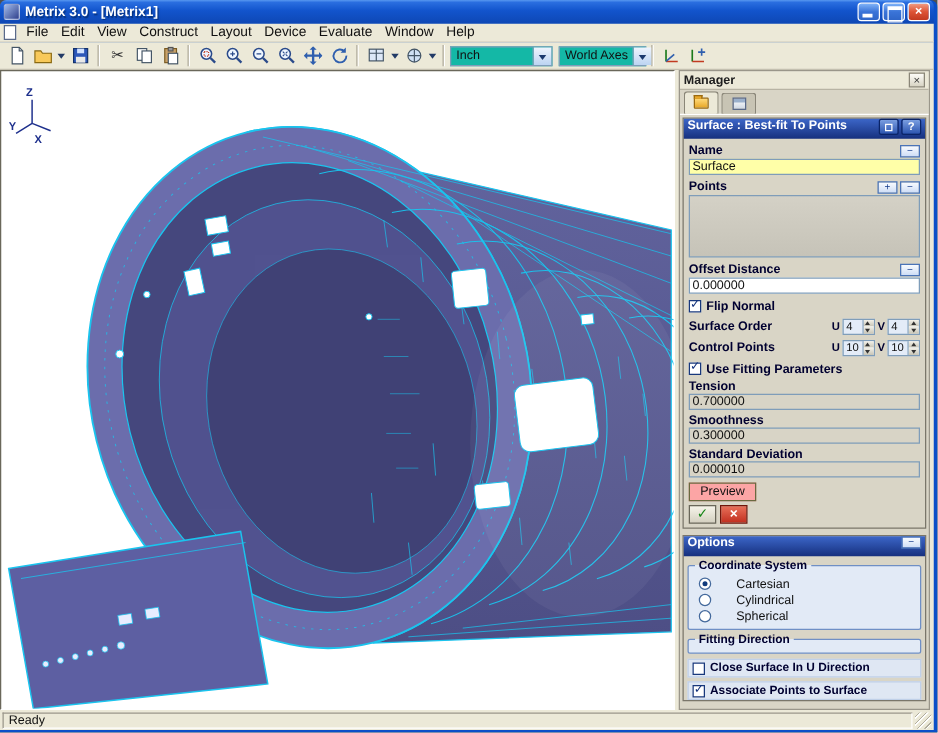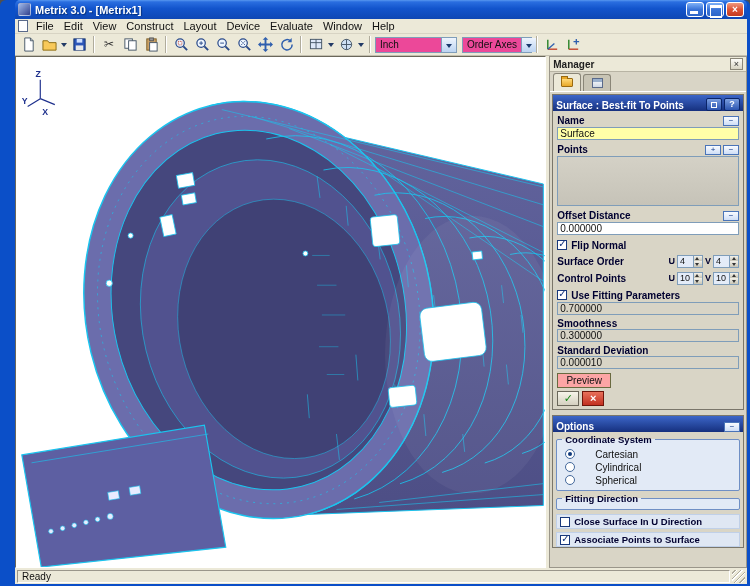--- a/index.html
+++ b/index.html
@@ -1,17 +1,17 @@
 <!DOCTYPE html>
 <html><head>
 <meta charset="utf-8">
 <style>
 *{box-sizing:border-box;margin:0;padding:0}
 body{font-family:"Liberation Sans","DejaVu Sans",sans-serif;background:#505050;overflow:hidden}
-.window{position:relative;width:750px;height:586px;background:#0b4fc8;padding:0 3px 3px 15px;border-radius:6px 6px 0 0}
+.window{position:relative;width:750px;height:586px;background:#0b4fc8;padding:0 3px 3px 0;border-radius:6px 6px 0 0}
 
 
 .titlebar{height:19px;display:flex;align-items:center;gap:4px;padding:0 3px;border-radius:5px 5px 0 0;
   background:linear-gradient(180deg,#5898f0 0%,#2a6ee0 10%,#1254cc 45%,#0e47b4 100%);color:#fff}
 .appicon{width:13px;height:13px;border-radius:2px;background:linear-gradient(135deg,#9fb8e8,#30408c);border:1px solid rgba(255,255,255,.4);flex:0 0 auto}
 .title{font-size:11px;font-weight:bold;flex:1;text-shadow:1px 1px 1px #05307a;white-space:nowrap;overflow:hidden}
 .wbtns{display:flex;gap:2px}
 .wbtn{width:18px;height:15px;border:1px solid #fff;border-radius:3px;position:relative;
   background:linear-gradient(#7fb2f8,#3a74d8 50%,#2f66c8)}
 .wbtn.close{background:linear-gradient(#f09a80,#dd5335 50%,#c23a20);color:#fff;font-size:10px;font-weight:bold;text-align:center;line-height:13px}
@@ -24,21 +24,21 @@
 .mi{font-size:11px;padding:0 5px;color:#101010;white-space:nowrap}
 
 
 .toolbar{height:22px;background:#ece9d8;display:flex;align-items:center;gap:1px;padding:0 3px;border-bottom:1px solid #c4c0b0}
 .tbtn{width:20px;height:19px;display:flex;align-items:center;justify-content:center;flex:0 0 auto}
 .tbtn svg{width:15px;height:15px}
 .glyph{font-size:12px;color:#333;line-height:15px}
 .dd{width:8px;height:19px;display:flex;align-items:center;justify-content:center;flex:0 0 auto}
 .dd::after{content:"";border:3px solid transparent;border-top:4px solid #223a66;margin-top:4px}
 .sep{width:2px;height:17px;border-left:1px solid #b0ac9c;border-right:1px solid #fff;margin:0 3px;flex:0 0 auto}
-.combo{height:16px;border:1px solid #7f9db9;background:#ec4899;display:flex;align-items:center;flex:0 0 auto}
+.combo{height:16px;border:1px solid #7f9db9;background:#14b8a6;display:flex;align-items:center;flex:0 0 auto}
 .combo .ctext{font-size:10px;padding:0 4px;flex:1;white-space:nowrap;color:#101010}
 .cbtn{width:15px;height:100%;border-left:1px solid #7f9db9;background:linear-gradient(#eef4fd,#bcd4f2);position:relative;flex:0 0 auto}
 .cbtn::after{content:"";position:absolute;left:4px;top:6px;border:3px solid transparent;border-top:4px solid #1c3a6e}
 
 
 .client{display:flex;height:512px;background:#ece9d8}
 .viewport{width:540px;height:100%;background:#fff;border:1px solid;border-color:#6a675a #fff #fff #6a675a;position:relative;overflow:hidden}
 .viewport svg{display:block;width:100%;height:100%}
 .splitter{width:3px;height:100%;background:#ece9d8}
 
@@ -49,21 +49,21 @@
 .xbtn{width:13px;height:12px;border:1px solid #8a8678;background:linear-gradient(#fdfcf8,#d8d4c4);font-size:9px;line-height:10px;text-align:center;color:#333}
 .mgr-tabs{height:20px;display:flex;align-items:flex-end;gap:2px;padding:2px 3px 0;border-bottom:1px solid #fff;background:#d9d5c6}
 .tab{width:28px;height:17px;border:1px solid #8a8678;border-bottom:none;border-radius:3px 3px 0 0;display:flex;align-items:center;justify-content:center;background:#c8c4b4}
 .tab.active{background:#ece9d8;height:18px}
 .folder{width:12px;height:9px;background:linear-gradient(#ffd978,#e8a828);border:1px solid #9a6a10;border-radius:1px;position:relative}
 .folder::before{content:"";position:absolute;top:-3px;left:-1px;width:5px;height:2px;background:#e8a828;border:1px solid #9a6a10;border-bottom:none}
 .gridic{width:11px;height:10px;background:linear-gradient(#fff,#cfd8e4);border:1px solid #5a6a8a;box-shadow:inset 0 3px 0 #9ab0cc}
 
 
 .dlg{margin:2px;border:1px solid #7a766a;background:#d9d5c6}
-.dlg-hd{height:16px;background:linear-gradient(#3c66c8,#16307e);color:#fff;display:flex;align-items:flex-end;justify-content:space-between;padding:0 3px}
+.dlg-hd{height:16px;background:linear-gradient(#3c66c8,#16307e);color:#fff;display:flex;align-items:flex-start;justify-content:space-between;padding:0 3px}
 .dlg-title{font-size:10px;font-weight:bold;white-space:nowrap}
 .hbtns{display:flex;gap:2px}
 .hb{width:16px;height:13px;border:1px solid #0a2468;background:linear-gradient(#7a9ee0,#2c55b0);color:#fff;font-size:9px;font-weight:bold;text-align:center;line-height:11px;border-radius:2px}
 .sqicon{display:inline-block;width:6px;height:6px;border:1px solid #fff;margin-top:3px}
 .dlg-bd{padding:2px 4px 3px}
 .frow{display:flex;justify-content:space-between;align-items:center;height:11px;margin-top:2px}
 .flabel{font-size:10px;font-weight:bold;color:#000030;white-space:nowrap}
 .mb{width:16px;height:10px;border:1px solid #4a74b8;background:linear-gradient(#f8fbff,#cfdef6);font-size:8px;line-height:8px;text-align:center;color:#123a8a;flex:0 0 auto}
 .mbs{display:flex;gap:2px}
 .tfield{display:block;width:100%;height:13px;border:1px solid #7f9db9;background:#fff;font-family:"Liberation Sans",sans-serif;font-size:10px;padding:0 2px;margin-top:1px;color:#101010}
@@ -225,21 +225,21 @@
           <path d="M8 2.5v11M2.5 8h11" stroke="#456" fill="none"></path>
         </svg>
     </div>
     <div class="dd"></div>
     <div class="sep"></div>
     <div class="combo" style="width:82px">
       <span class="ctext">Inch</span>
       <span class="cbtn"></span>
     </div>
     <div class="combo" style="width:70px;margin-left:4px">
-      <span class="ctext">Order Axes</span>
+      <span class="ctext">World Axes</span>
       <span class="cbtn"></span>
     </div>
     <div class="sep"></div>
     <div class="tbtn">
       <svg viewBox="0 0 16 16">
           <path d="M3 13V3" stroke="#1a7a1a" stroke-width="1.4"></path>
           <path d="M3 13h10" stroke="#c23a20" stroke-width="1.4"></path>
           <path d="M3 13l7-6" stroke="#2f5fae" stroke-width="1.4"></path>
         </svg>
     </div>
@@ -427,20 +427,23 @@
                   <span class="sb down"></span>
                 </span>
             </span>
           </div>
 
           <div class="cbrow">
             <span class="cb checked"></span>
             <span class="flabel">Use Fitting Parameters</span>
           </div>
 
+          <div class="lblrow">
+              <span class="flabel">Tension</span>
+            </div>
           <input class="tfield gray" value="0.700000" style="">
 
           <div class="lblrow">
               <span class="flabel">Smoothness</span>
             </div>
           <input class="tfield gray" value="0.300000" style="">
 
           <div class="lblrow">
               <span class="flabel">Standard Deviation</span>
             </div>

